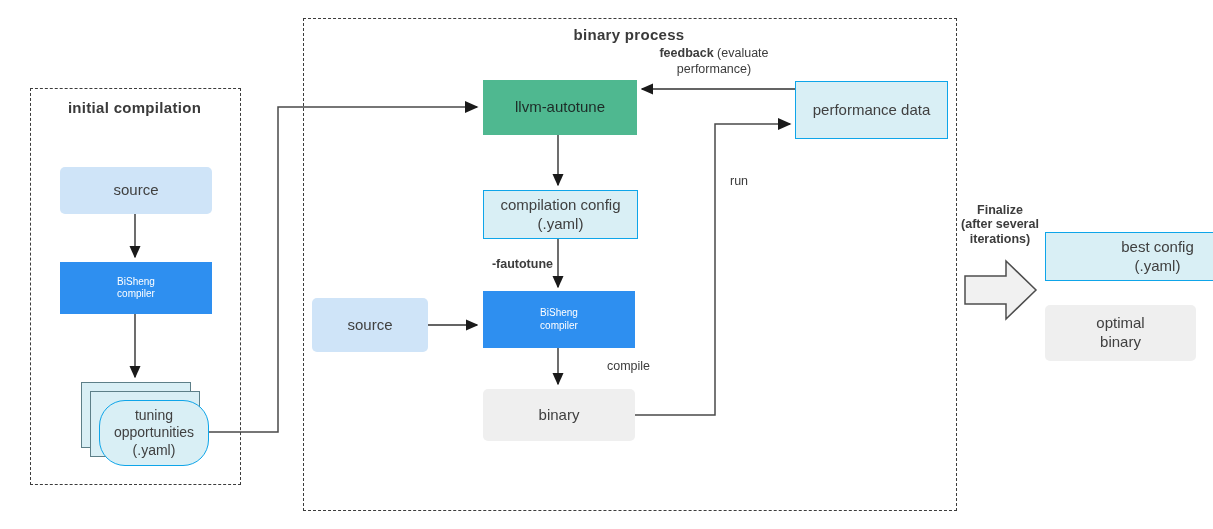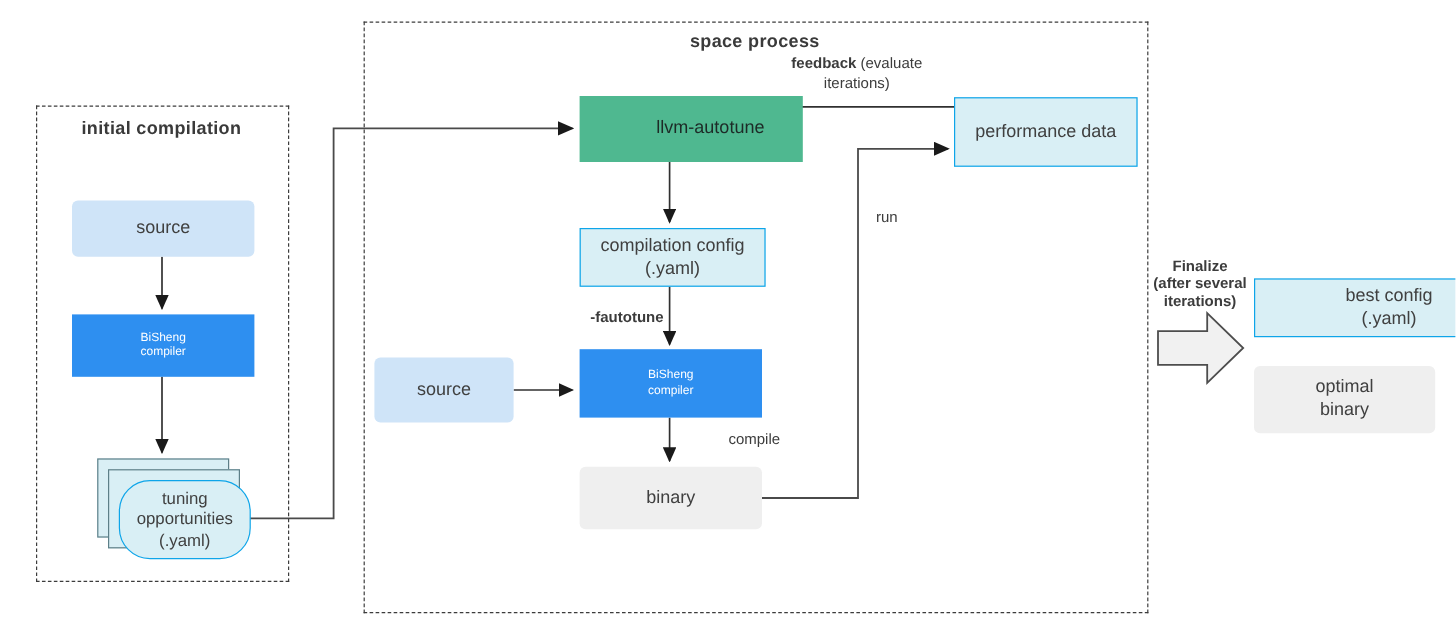--- a/index.html
+++ b/index.html
@@ -17,21 +17,21 @@
     text-align:center;color:#3a3a3a;
   }
   .box{
     position:absolute;display:flex;align-items:center;justify-content:center;
     text-align:center;white-space:pre-line;font-size:15px;line-height:1.25;
     color:#404040;
   }
   .rounded{border-radius:5px;}
   .cyan{border:1px solid #0ea5e9;}
   .blue-box{color:#ffffff;font-size:10px;}
-  .green-box{color:#1d2b27;padding-left:32px;}
+  .green-box{color:#1d2b27;}
   .lbl{
     position:absolute;font-size:12.5px;line-height:1.3;color:#3c3c3c;
     text-align:center;white-space:pre-line;
   }
   .bold{font-weight:bold;}
   .stack-card{position:absolute;border:1px solid #5d7f88;}
   svg.connectors{position:absolute;left:0;top:0;}
 </style>
 </head>
 <body>
@@ -74,25 +74,25 @@
 compiler</div>
 
 
   <div class="stack-card" style="left: 81px; top: 382px; width: 108px; height: 64px; background-color: rgb(217, 239, 245);"></div>
   <div class="stack-card" style="left: 90px; top: 391px; width: 108px; height: 64px; background-color: rgb(217, 239, 245);"></div>
   <div class="box cyan" style="left: 99px; top: 400px; width: 108px; height: 64px; font-size: 14px; background-color: rgb(217, 239, 245); border-radius: 26px;">tuning
 opportunities
 (.yaml)</div>
 
   <div class="group" style="left:303px;top:18px;width:652px;height:491px;"></div>
-  <div class="group-title" style="left:303px;top:26px;width:652px;">space process</div>
+  <div class="group-title" style="left:303px;top:26px;width:652px;">binary process</div>
 
 
   <div class="lbl" style="left:633px;top:45px;width:162px;"><span class="bold">feedback</span><span> (evaluate
-iterations)</span></div>
+performance)</span></div>
 
   <div class="box green-box" style="left: 483px; top: 80px; width: 154px; height: 55px; background-color: rgb(79, 184, 144);">llvm-autotune</div>
 
   <div class="box cyan" style="left: 795px; top: 81px; width: 151px; height: 56px; background-color: rgb(217, 239, 245);">performance data</div>
 
   <div class="lbl" style="left:730px;top:133px;width:40px;text-align:left;margin-top:40px;">run</div>
 
   <div class="box cyan" style="left: 483px; top: 190px; width: 153px; height: 47px; background-color: rgb(217, 239, 245);">compilation config
 (.yaml)</div>
 
@@ -100,21 +100,21 @@
 
   <div class="box rounded" style="left: 312px; top: 298px; width: 116px; height: 54px; background-color: rgb(207, 228, 248);">source</div>
 
   <div class="box blue-box" style="left: 483px; top: 291px; width: 152px; height: 57px; background-color: rgb(46, 143, 240);">BiSheng
 compiler</div>
 
   <div class="lbl" style="left:607px;top:358px;width:60px;text-align:left;">compile</div>
 
   <div class="box rounded" style="left: 483px; top: 389px; width: 152px; height: 52px; background-color: rgb(239, 239, 239);">binary</div>
 
-  <div class="lbl bold" style="left:952px;top:215px;width:96px;line-height:1.15;">Finalize
+  <div class="lbl bold" style="left:952px;top:203px;width:96px;line-height:1.15;">Finalize
 (after several
 iterations)</div>
 
   <div class="box cyan" style="left: 1045px; top: 232px; width: 151px; height: 47px; background-color: rgb(217, 239, 245); padding-left: 36px;">best config
 (.yaml)</div>
 
   <div class="box rounded" style="left: 1045px; top: 305px; width: 151px; height: 56px; background-color: rgb(239, 239, 239);">optimal
 binary</div>
 
 </div>

